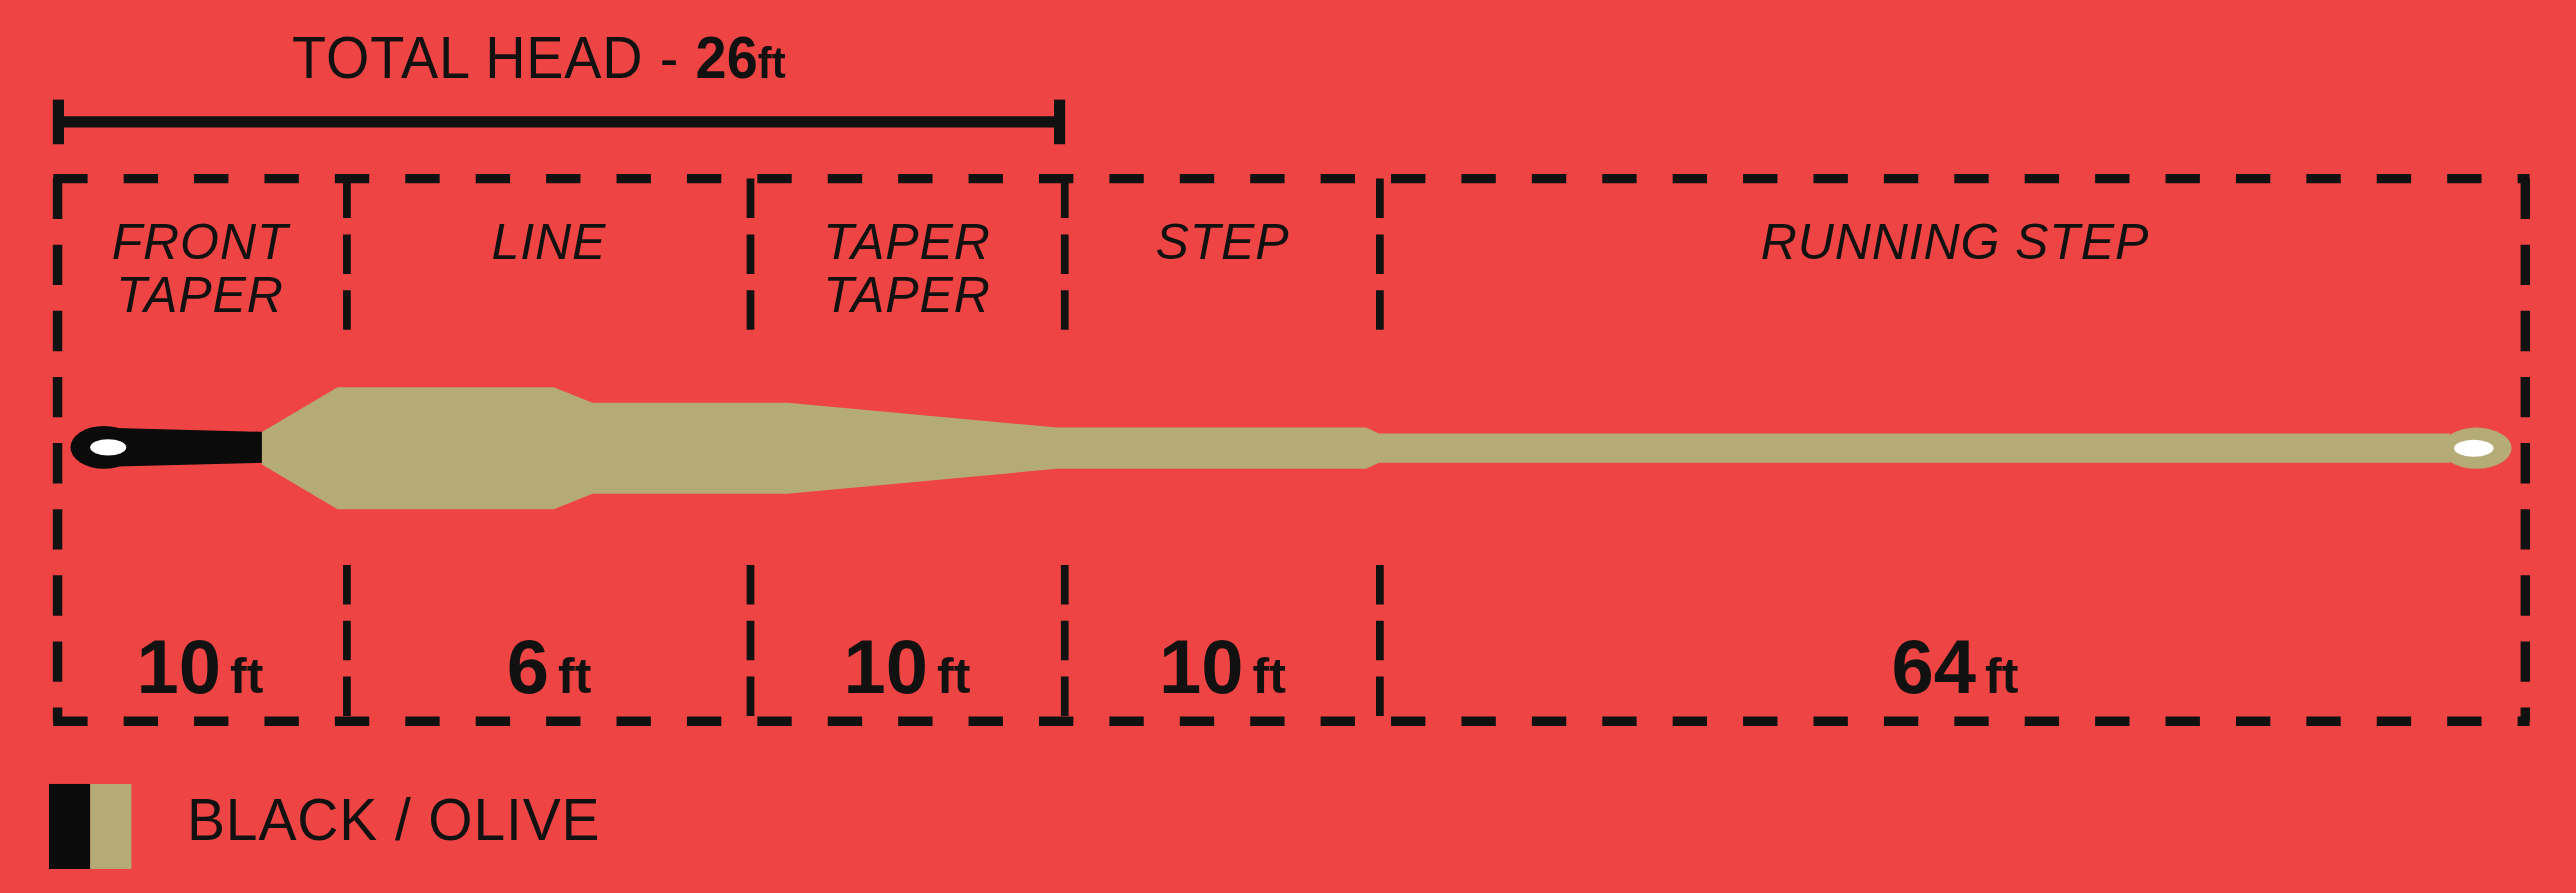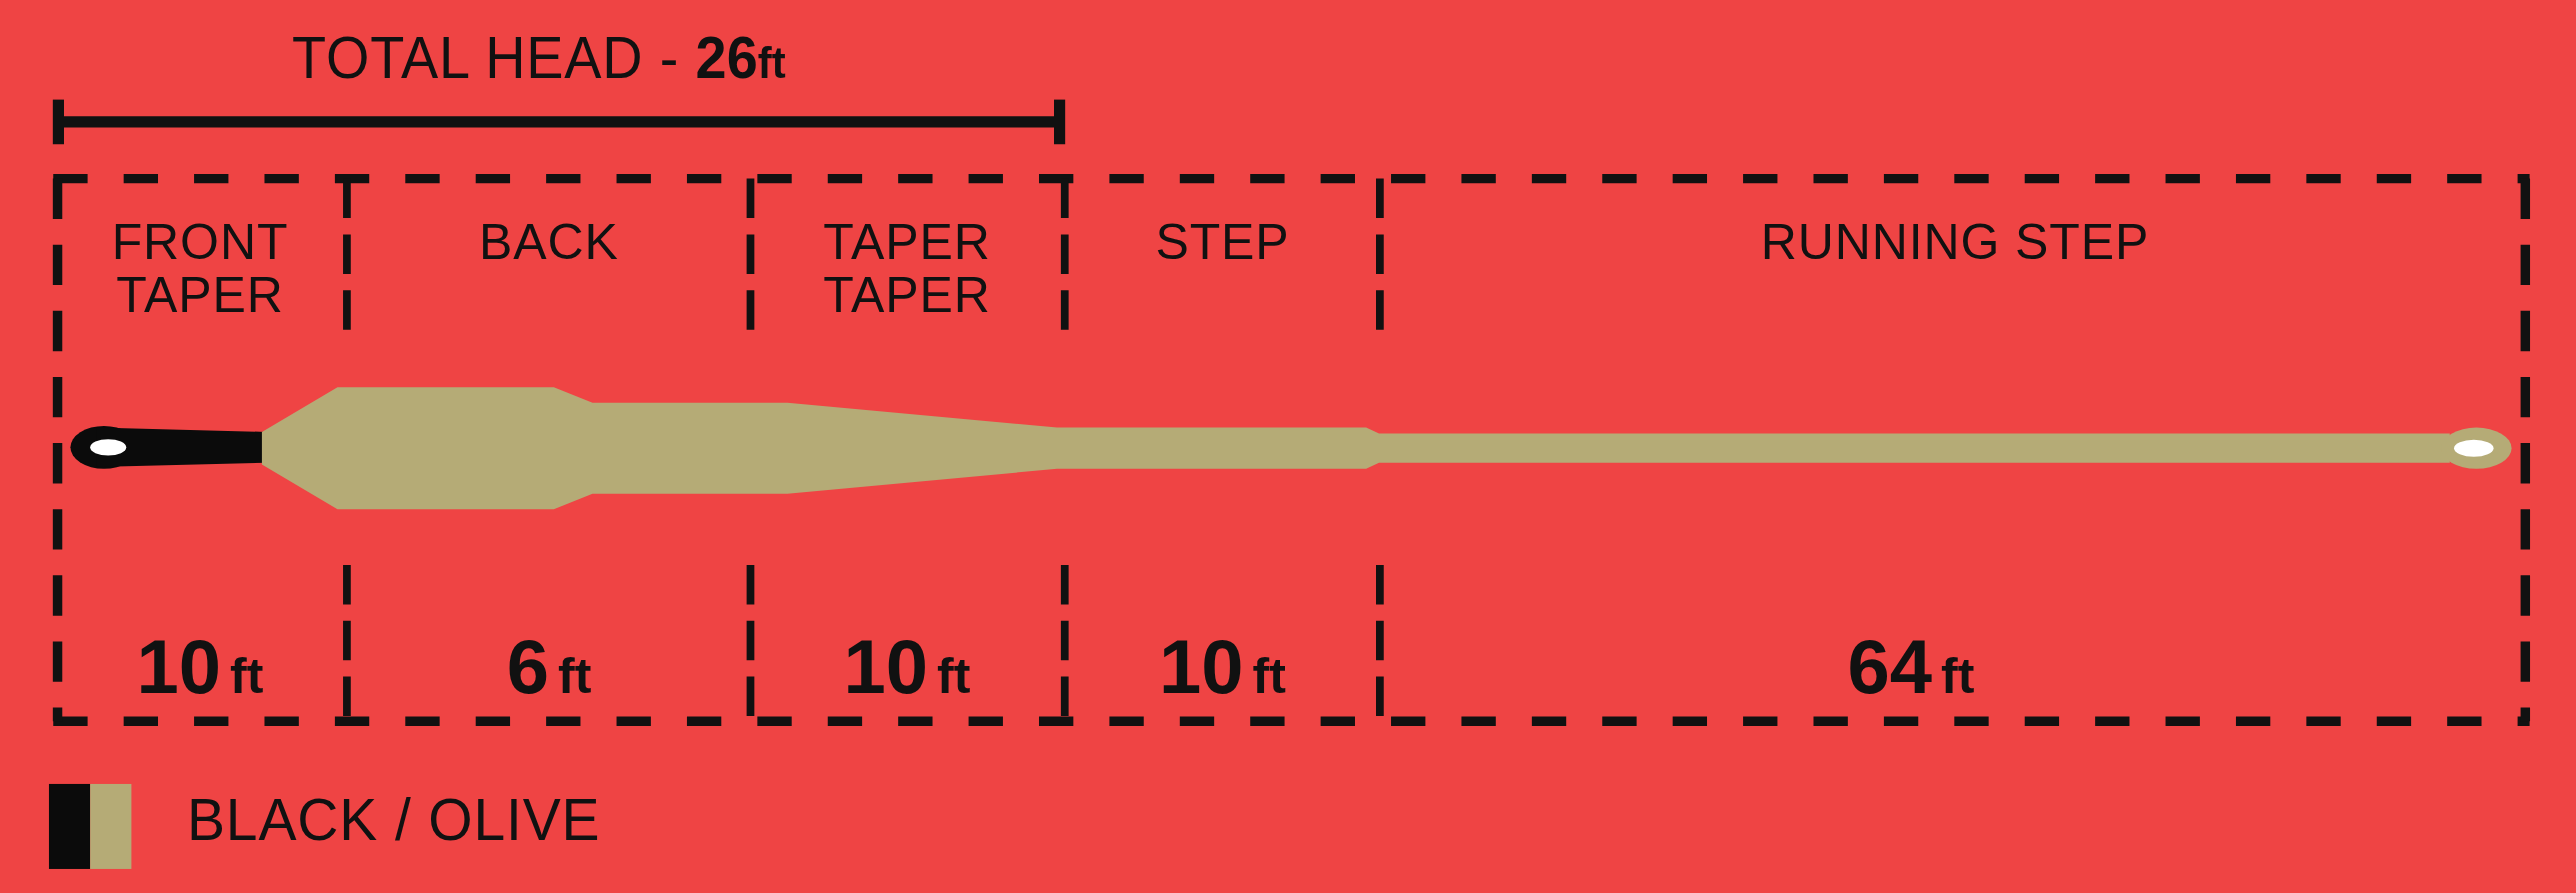--- a/index.html
+++ b/index.html
@@ -16,21 +16,21 @@
   .txt{position:absolute;white-space:nowrap;}
   .title-row{
     left:292px;top:28px;display:flex;align-items:baseline;
     transform:scaleX(.93);transform-origin:left top;
   }
   .title-prefix{font-size:60px;font-weight:400;line-height:1;white-space:pre;letter-spacing:0.9px;}
   .title-value{font-size:60px;font-weight:700;line-height:1;}
   .title-unit{font-size:45px;font-weight:700;line-height:1;}
   .sec-label{
     position:absolute;top:216px;text-align:center;
-    font-size:50px;font-weight:400;line-height:53px;letter-spacing:0.9px;
+    font-size:50px;font-weight:400;line-height:53px;letter-spacing:0.9px;font-style:italic;
   }
   .sec-label span{display:block;}
   .sec-len{
     position:absolute;top:629px;display:flex;justify-content:center;
     align-items:baseline;column-gap:9px;
   }
   .len-value{font-size:76px;font-weight:700;line-height:1;}
   .len-unit{font-size:50px;font-weight:700;line-height:1;}
   .legend-label{
     left:187px;top:790px;font-size:60px;font-weight:400;line-height:1;
@@ -88,21 +88,21 @@
     <span class="title-prefix">TOTAL HEAD - </span>
     <span class="title-value">26</span>
     <span class="title-unit">ft</span>
   </div>
 
   <div class="txt sec-label" style="left:53px;width:294px;">
     <span>FRONT</span>
     <span>TAPER</span>
   </div>
   <div class="txt sec-label" style="left:347px;width:404px;">
-    <span>BACK</span>
+    <span>LINE</span>
     <span></span>
   </div>
   <div class="txt sec-label" style="left:750px;width:314px;">
     <span>TAPER</span>
     <span>TAPER</span>
   </div>
   <div class="txt sec-label" style="left:1065px;width:315px;">
     <span>STEP</span>
     <span></span>
   </div>
@@ -120,21 +120,21 @@
     <span class="len-unit">ft</span>
   </div>
   <div class="sec-len" style="left:750px;width:314px;">
     <span class="len-value">10</span>
     <span class="len-unit">ft</span>
   </div>
   <div class="sec-len" style="left:1065px;width:315px;">
     <span class="len-value">10</span>
     <span class="len-unit">ft</span>
   </div>
-  <div class="sec-len" style="left:1336px;width:1150px;">
+  <div class="sec-len" style="left:1380px;width:1150px;">
     <span class="len-value">64</span>
     <span class="len-unit">ft</span>
   </div>
 
   <div class="txt legend-label">BLACK / OLIVE</div>
 
 </div>
 
 
 </body></html>

